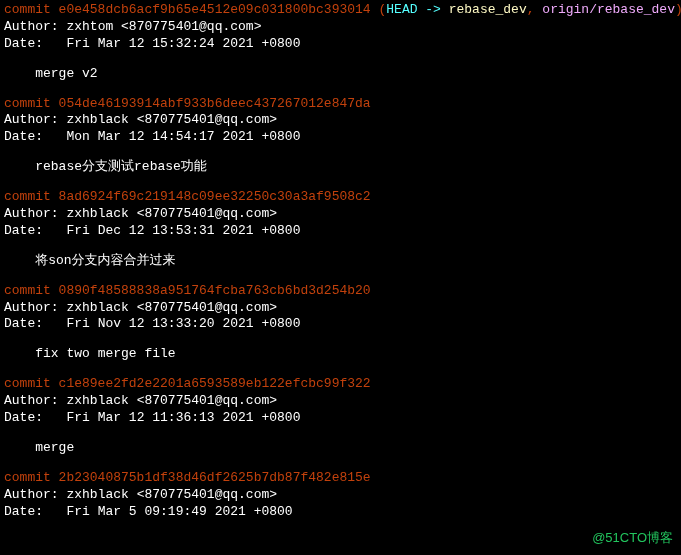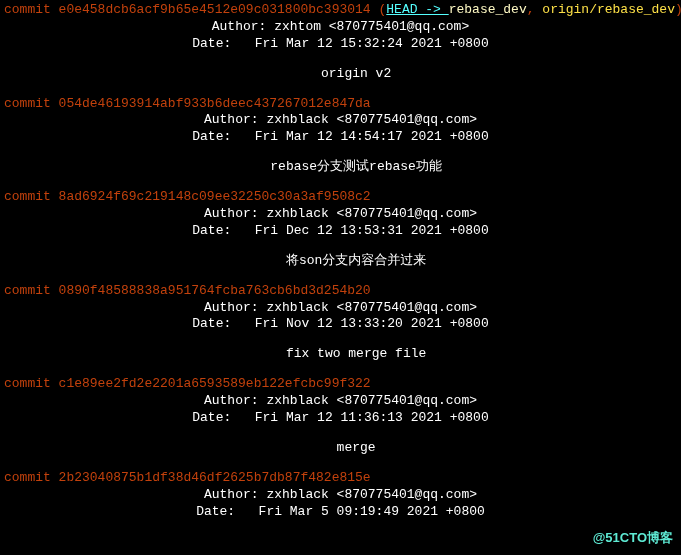--- a/index.html
+++ b/index.html
@@ -20,67 +20,64 @@
       padding: 2px 4px;
     }
     .line {
       white-space: pre;
     }
     .yellow {
       color: #c2410c;
     }
     .cyan {
       color: #55ffff;
-      text-decoration: underline;
     }
     .green {
       color: #fef9c3;
     }
     .brown {
-      color: #fde047;
+      color: #f0abfc;
       font-family: Liberation Mono, monospace;
     }
     .white {
       color: #ffffff;
-      text-align: center;
     }
     .commit-block {
       margin-bottom: 0;
     }
     .watermark {
       position: absolute;
       bottom: 8px;
       right: 8px;
-      color: #5eead4;
+      color: #22c55e;
       font-size: 13px;
       font-family: sans-serif;
-      font-weight: bold;
     }
     .blank {
       height: 13px;
     }
   </style>
 </head>
 <body>
 
 <div>
 
 <div class="commit-block">
 <div class="line"><span class="yellow">commit </span><span class="yellow">e0e458dcb6acf9b65e4512e09c031800bc393014</span><span class="yellow"> (</span><span class="cyan">HEAD -&gt; </span><span class="green">rebase_dev</span><span class="yellow">, </span><span class="brown">origin/rebase_dev</span><span class="yellow">)</span></div>
 <div class="line white"><span>Author: </span><span>zxhtom &lt;870775401@qq.com&gt;</span></div>
 <div class="line white"><span>Date:   </span><span>Fri Mar 12 15:32:24 2021 +0800</span></div>
 <div class="blank"></div>
-<div class="line white">    <span>origin v2</span></div>
+<div class="line white">    <span>merge v2</span></div>
 <div class="blank"></div>
 </div>
 
 <div class="commit-block">
 <div class="line yellow"><span>commit </span><span>054de46193914abf933b6deec437267012e847da</span></div>
 <div class="line white"><span>Author: </span><span>zxhblack &lt;870775401@qq.com&gt;</span></div>
-<div class="line white"><span>Date:   </span><span>Fri Mar 12 14:54:17 2021 +0800</span></div>
+<div class="line white"><span>Date:   </span><span>Mon Mar 12 14:54:17 2021 +0800</span></div>
 <div class="blank"></div>
 <div class="line white">    <span>rebase分支测试rebase功能</span></div>
 <div class="blank"></div>
 </div>
 
 <div class="commit-block">
 <div class="line yellow"><span>commit </span><span>8ad6924f69c219148c09ee32250c30a3af9508c2</span></div>
 <div class="line white"><span>Author: </span><span>zxhblack &lt;870775401@qq.com&gt;</span></div>
 <div class="line white"><span>Date:   </span><span>Fri Dec 12 13:53:31 2021 +0800</span></div>
 <div class="blank"></div>

